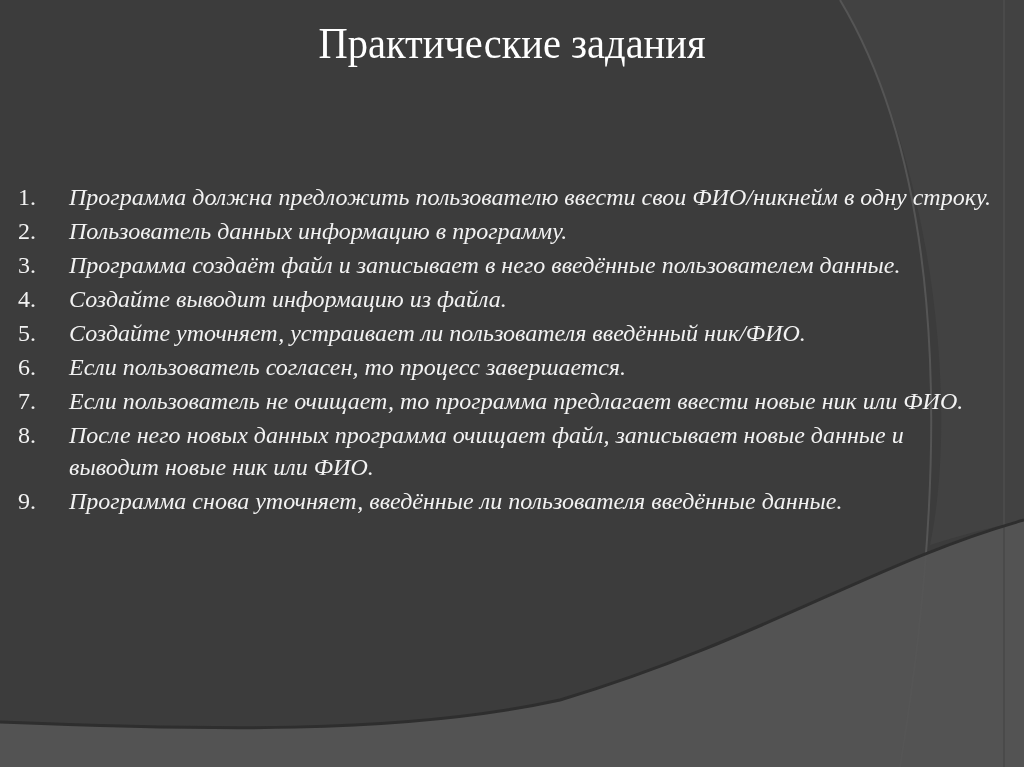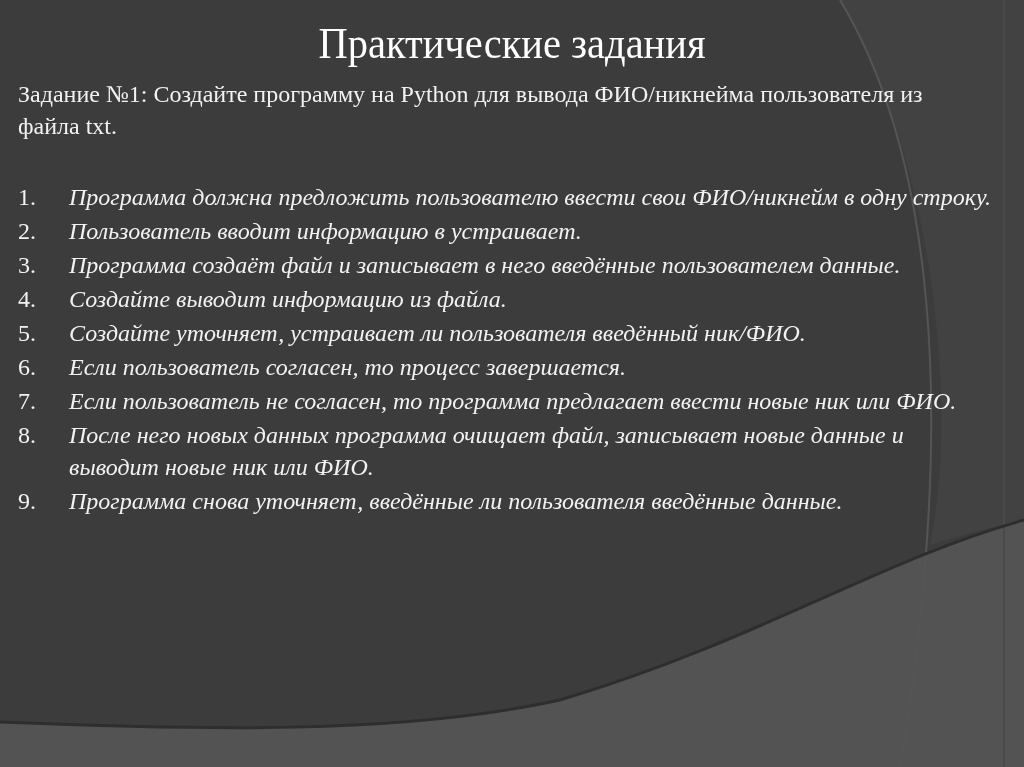--- a/index.html
+++ b/index.html
@@ -40,49 +40,48 @@
 
   <path d="M840,0 L1024,0 L1024,520 C 990,528 960,535 930,545 C 960,400 930,150 840,0 Z" fill="#424242"></path>
 
   <path d="M840,0 C 930,150 960,400 900,767" stroke="#555" stroke-width="2" fill="none"></path>
   <path d="M1004,0 L1004,767" stroke="#4a4a4a" stroke-width="2" fill="none"></path>
   <path d="M0,722 C 200,730 400,735 560,700 C 760,640 880,560 1024,520" stroke="#2e2e2e" stroke-width="3" fill="none"></path>
 </svg>
 
 <div class="slide">
   <div class="title">Практические задания</div>
-  <div class="intro">Задание №1: Создайте программу на Python для вывода ФИО/никнейма пользователя из файла txt.</div>
   <ul class="list">
     <li>
         <span class="num">1.</span>
         <span class="txt">Программа должна предложить пользователю ввести свои ФИО/никнейм в одну строку.</span>
       </li>
     <li>
         <span class="num">2.</span>
-        <span class="txt">Пользователь вводит информацию в устраивает.</span>
+        <span class="txt">Пользователь данных информацию в программу.</span>
       </li>
     <li>
         <span class="num">3.</span>
         <span class="txt">Программа создаёт файл и записывает в него введённые пользователем данные.</span>
       </li>
     <li>
         <span class="num">4.</span>
         <span class="txt">Создайте выводит информацию из файла.</span>
       </li>
     <li>
         <span class="num">5.</span>
         <span class="txt">Создайте уточняет, устраивает ли пользователя введённый ник/ФИО.</span>
       </li>
     <li>
         <span class="num">6.</span>
         <span class="txt">Если пользователь согласен, то процесс завершается.</span>
       </li>
     <li>
         <span class="num">7.</span>
-        <span class="txt">Если пользователь не согласен, то программа предлагает ввести новые ник или ФИО.</span>
+        <span class="txt">Если пользователь не очищает, то программа предлагает ввести новые ник или ФИО.</span>
       </li>
     <li>
         <span class="num">8.</span>
         <span class="txt">После него новых данных программа очищает файл, записывает новые данные и выводит новые ник или ФИО.</span>
       </li>
     <li>
         <span class="num">9.</span>
         <span class="txt">Программа снова уточняет, введённые ли пользователя введённые данные.</span>
       </li>
   </ul>

